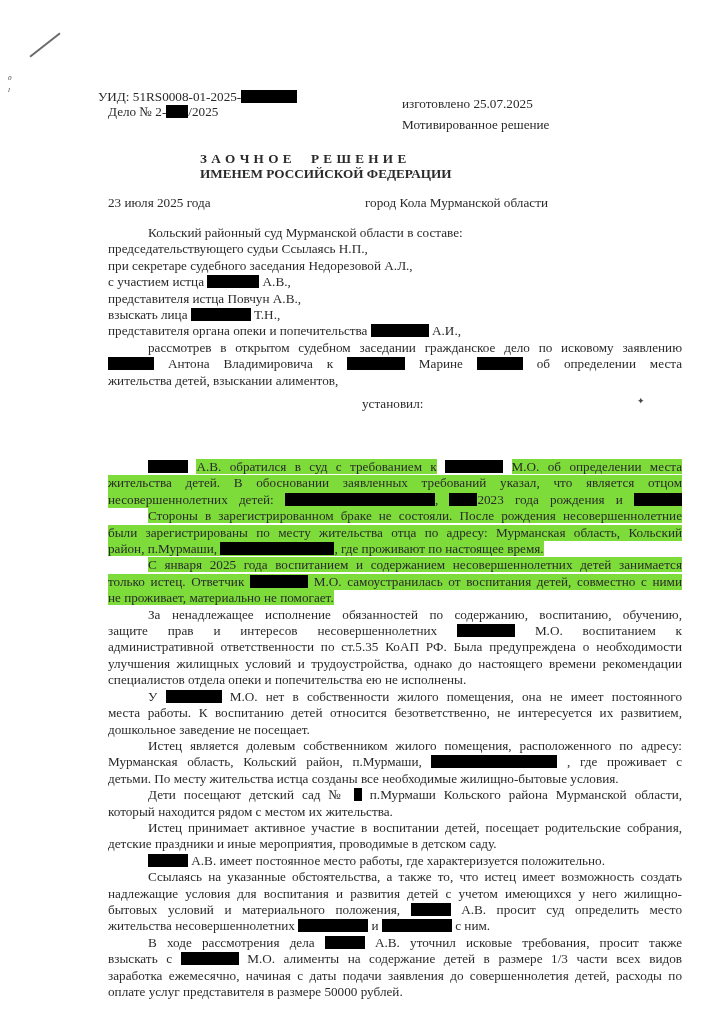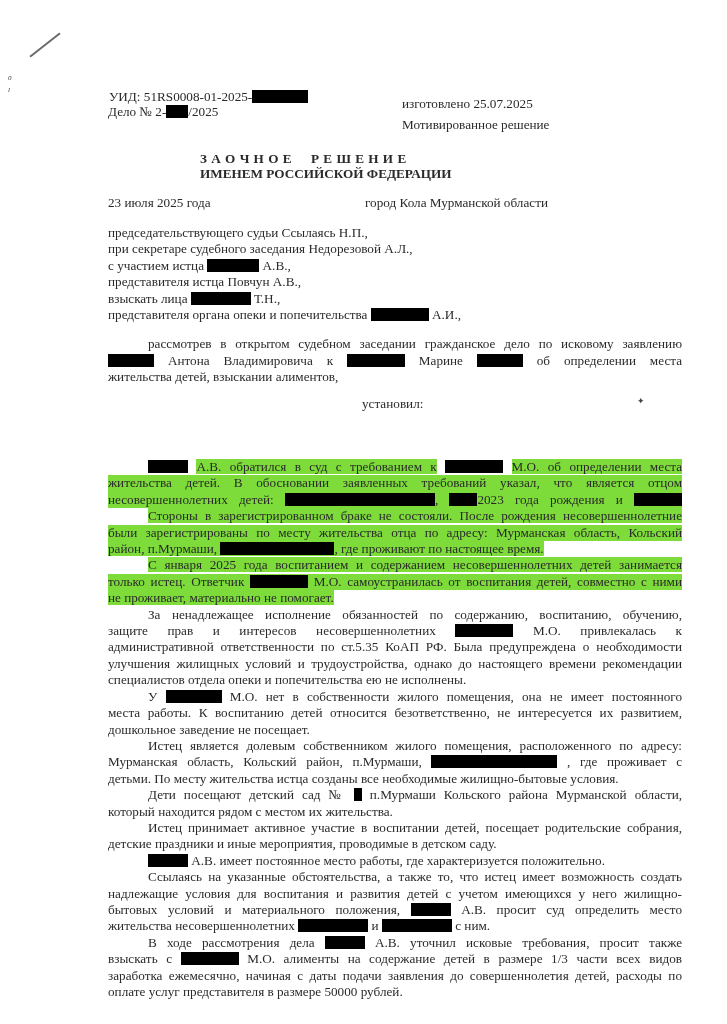--- a/index.html
+++ b/index.html
@@ -18,64 +18,65 @@
 </style>
 </head>
 <body>
 
 <div class="page">
 
   <div class="scan-mark" style="left:26px;top:44px;width:38px;height:2px;transform:rotate(-38deg);background:#6a6a6a;"></div>
   <div class="abs" style="left:8px;top:74px;font-size:7px;font-style:italic;color:#333;">0</div>
   <div class="abs" style="left:8px;top:86px;font-size:7px;font-style:italic;color:#333;">l</div>
 
-  <div class="abs t" style="left:109px;top:89px;">
+  <div class="abs t" style="left:98px;top:89px;">
     <span>УИД: 51RS0008-01-2025-</span><span class="red" style="width:56px;"></span>
   </div>
   <div class="abs t" style="left:108px;top:104px;">
     <span>Дело № 2-</span><span class="red" style="width:22px;"></span><span>/2025</span>
   </div>
   <div class="abs t" style="left:402px;top:89px;margin-top:28px;">Мотивированное решение</div>
   <div class="abs t" style="left:402px;top:96px;">изготовлено 25.07.2025</div>
 
   <div class="abs t center" style="left:200px;width:380px;top:151px;white-space:pre;letter-spacing:0.5px;">З А О Ч Н О Е     Р Е Ш Е Н И Е</div>
   <div class="abs t center" style="left:200px;width:380px;top:166px;">ИМЕНЕМ РОССИЙСКОЙ ФЕДЕРАЦИИ</div>
 
   <div class="abs t" style="left:108px;top:195px;">23 июля 2025 года</div>
   <div class="abs t" style="left:365px;top:195px;">город Кола Мурманской области</div>
 
   <div class="body" style="top:225px;">
+    <span class="line last" style="text-indent:40px;">Кольский районный суд Мурманской области в составе:</span>
     <span class="line last">председательствующего судьи Ссылаясь Н.П.,</span>
     <span class="line last">при секретаре судебного заседания Недорезовой А.Л.,</span>
     <span class="line last"><span>с участием истца</span> <span class="red" style="width:52px;"></span> <span>А.В.,</span></span>
     <span class="line last">представителя истца Повчун А.В.,</span>
     <span class="line last"><span>взыскать лица</span> <span class="red" style="width:60px;"></span> <span>Т.Н.,</span></span>
     <span class="line last"><span>представителя органа опеки и попечительства</span> <span class="red" style="width:58px;"></span> <span>А.И.,</span></span>
-    <span class="line" style="padding-left:40px;margin-top:13px;">рассмотрев в открытом судебном заседании гражданское дело по исковому заявлению</span>
+    <span class="line" style="padding-left:40px;">рассмотрев в открытом судебном заседании гражданское дело по исковому заявлению</span>
     <span class="line"><span class="red" style="width:46px;"></span> <span>Антона Владимировича к</span> <span class="red" style="width:58px;"></span> <span>Марине</span> <span class="red" style="width:46px;"></span> <span>об определении места</span></span>
     <span class="line last">жительства детей, взыскании алиментов,</span>
   </div>
 
   <div class="abs t" style="left:362px;top:396px;">установил:</div>
   <div class="abs" style="left:637px;top:396px;font-size:9px;color:#444;">✦</div>
 
   <div class="body" style="top:423px;margin-top:36px;">
 
     <span class="line" style="padding-left:40px;"><span class="red" style="width:40px;"></span> <span class="hl">А.В. обратился в суд с требованием к</span> <span class="red" style="width:58px;"></span> <span class="hl">М.О. об определении места</span></span>
     <span class="line hl">жительства детей. В обосновании заявленных требований указал, что является отцом</span>
     <span class="line hl"><span>несовершеннолетних детей:</span> <span class="red" style="width:150px;"></span><span>,</span> <span class="red" style="width:28px;"></span><span>2023 года рождения и</span> <span class="red" style="width:48px;"></span></span>
     <span class="line" style="padding-left:40px;"><span class="hl">Стороны в зарегистрированном браке не состояли. После рождения несовершеннолетние</span></span>
     <span class="line hl">были зарегистрированы по месту жительства отца по адресу: Мурманская область, Кольский</span>
     <span class="line last"><span class="hl"><span>район, п.Мурмаши,</span> <span class="red" style="width:114px;"></span><span>, где проживают по настоящее время.</span></span></span>
     <span class="line" style="padding-left:40px;"><span class="hl">С января 2025 года воспитанием и содержанием несовершеннолетних детей занимается</span></span>
     <span class="line hl"><span>только истец. Ответчик</span> <span class="red" style="width:58px;"></span> <span>М.О. самоустранилась от воспитания детей, совместно с ними</span></span>
     <span class="line last"><span class="hl">не проживает, материально не помогает.</span></span>
 
     <span class="line" style="padding-left:40px;">За ненадлежащее исполнение обязанностей по содержанию, воспитанию, обучению,</span>
-    <span class="line"><span>защите прав и интересов несовершеннолетних</span> <span class="red" style="width:58px;"></span> <span>М.О. привлекалась к</span></span>
+    <span class="line"><span>защите прав и интересов несовершеннолетних</span> <span class="red" style="width:58px;"></span> <span>М.О. воспитанием к</span></span>
     <span class="line">административной ответственности по ст.5.35 КоАП РФ. Была предупреждена о необходимости</span>
     <span class="line">улучшения жилищных условий и трудоустройства, однако до настоящего времени рекомендации</span>
     <span class="line last">специалистов отдела опеки и попечительства ею не исполнены.</span>
 
     <span class="line" style="padding-left:40px;"><span>У</span> <span class="red" style="width:56px;"></span> <span>М.О. нет в собственности жилого помещения, она не имеет постоянного</span></span>
     <span class="line">места работы.  К воспитанию детей относится безответственно, не интересуется их развитием,</span>
     <span class="line last">дошкольное заведение не посещает.</span>
 
     <span class="line" style="padding-left:40px;">Истец является долевым собственником жилого помещения, расположенного по адресу:</span>
     <span class="line"><span>Мурманская область, Кольский район, п.Мурмаши,</span> <span class="red" style="width:126px;"></span> <span>, где проживает с</span></span>

